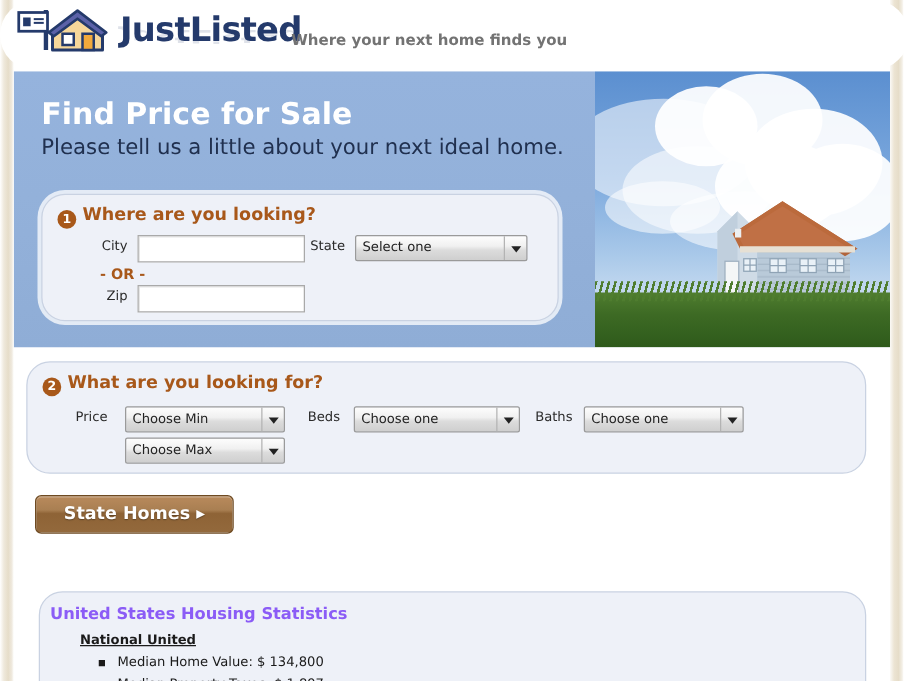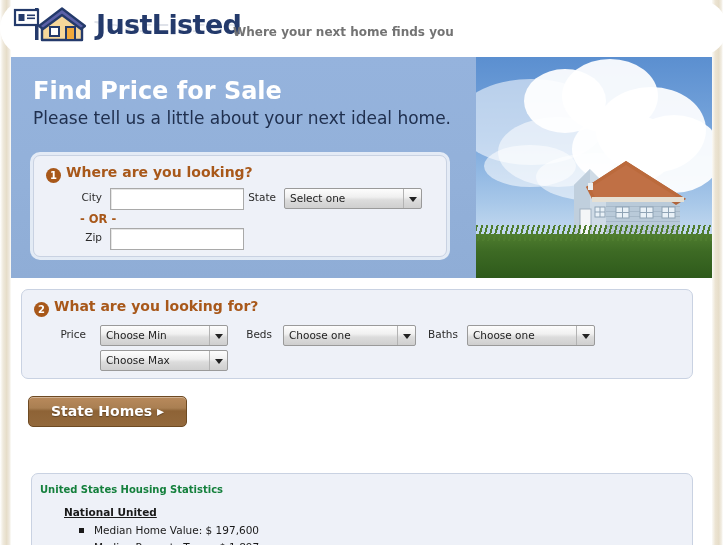--- a/index.html
+++ b/index.html
@@ -44,21 +44,21 @@
      background:linear-gradient(to bottom,#4f7d2f 0%,#3d6a24 40%,#2e5a1b 100%);}
   #grass:before{content:"";position:absolute;left:0;top:-9px;width:236px;height:16px;
      background:repeating-linear-gradient(105deg,#4f7d2f 0px,#4f7d2f 2px,transparent 2px,transparent 5px);}
   .house{position:absolute;}
   #hero-title{position:absolute;left:22px;top:20px;font-size:24px;font-weight:bold;color:#ffffff;
     font-family:"DejaVu Sans", sans-serif;letter-spacing:0px;}
   #hero-sub{position:absolute;left:22px;top:51px;font-size:17px;color:#20304f;
     font-family:"DejaVu Sans", sans-serif;}
 
   
-  .panel{background:#eef1f8;border:1px solid #c9d2e2;border-radius:7px;
+  .panel{background:#eef1f8;border:1px solid #c9d2e2;border-radius:19px;
          box-shadow:0 0 0 3px rgba(255,255,255,.75);}
   #panel1{position:absolute;left:33px;top:155px;width:412px;height:100px;z-index:3;}
   #panel2{position:absolute;left:21px;top:289px;width:670px;height:88px;}
   #panel3{position:absolute;left:31px;top:473px;width:660px;height:96px;}
 
   .step-head{position:absolute;left:12px;top:8px;font-family:"DejaVu Sans", sans-serif;
     font-weight:bold;font-size:14px;color:#a8581a;white-space:nowrap;}
   .badge{display:inline-block;width:15px;height:15px;border-radius:50%;background:#a8581a;
     color:#fff;font-size:10px;line-height:15px;text-align:center;font-weight:bold;
     vertical-align:-2px;margin-right:5px;font-family:"DejaVu Sans", sans-serif;}
@@ -81,21 +81,21 @@
   
   #view-homes{position:absolute;left:28px;top:396px;width:157px;height:29px;border-radius:5px;
     border:1px solid #6e4a22;
     background:linear-gradient(to bottom,#b98a5c 0%,#a97f52 38%,#8e6336 48%,#93693c 100%);
     box-shadow:inset 0 1px 0 rgba(255,255,255,.35);
     color:#ffffff;font-family:"DejaVu Sans", sans-serif;font-weight:bold;font-size:14px;
     text-align:center;line-height:29px;cursor:pointer;text-shadow:0 1px 1px rgba(0,0,0,.35);}
 
   
   #stats-title{position:absolute;left:8px;top:10px;font-family:"DejaVu Sans", sans-serif;
-    font-weight:bold;font-size:10px;color:#15803d;}
+    font-weight:bold;font-size:13px;color:#8b5cf6;}
   #stats-sub{position:absolute;left:32px;top:32px;font-family:"DejaVu Sans", sans-serif;
     font-weight:bold;font-size:10.5px;color:#1a1a1a;text-decoration:underline;}
   #stats-list{position:absolute;left:45px;top:48px;margin:0;padding:0;list-style:none;}
   #stats-list li{font-family:"DejaVu Sans", sans-serif;font-size:10.5px;color:#1a1a1a;
     line-height:17px;position:relative;padding-left:17px;}
   #stats-list li:before{content:"";position:absolute;left:2px;top:6px;width:5px;height:5px;background:#1a1a1a;}
 </style>
 </head>
 <body>
 
@@ -235,18 +235,18 @@
       <span class="arrowbox"></span>
     </div>
   </div>
 
   <div id="view-homes">State Homes ▸</div>
 
   <div id="panel3" class="panel">
     <div id="stats-title">United States Housing Statistics</div>
     <div id="stats-sub">National United</div>
     <ul id="stats-list">
-      <li>Median Home Value: $ 197,600</li>
+      <li>Median Home Value: $ 134,800</li>
       <li>Median Property Taxes: $ 1,897</li>
     </ul>
   </div>
 
 </div>
 
 </body></html>

